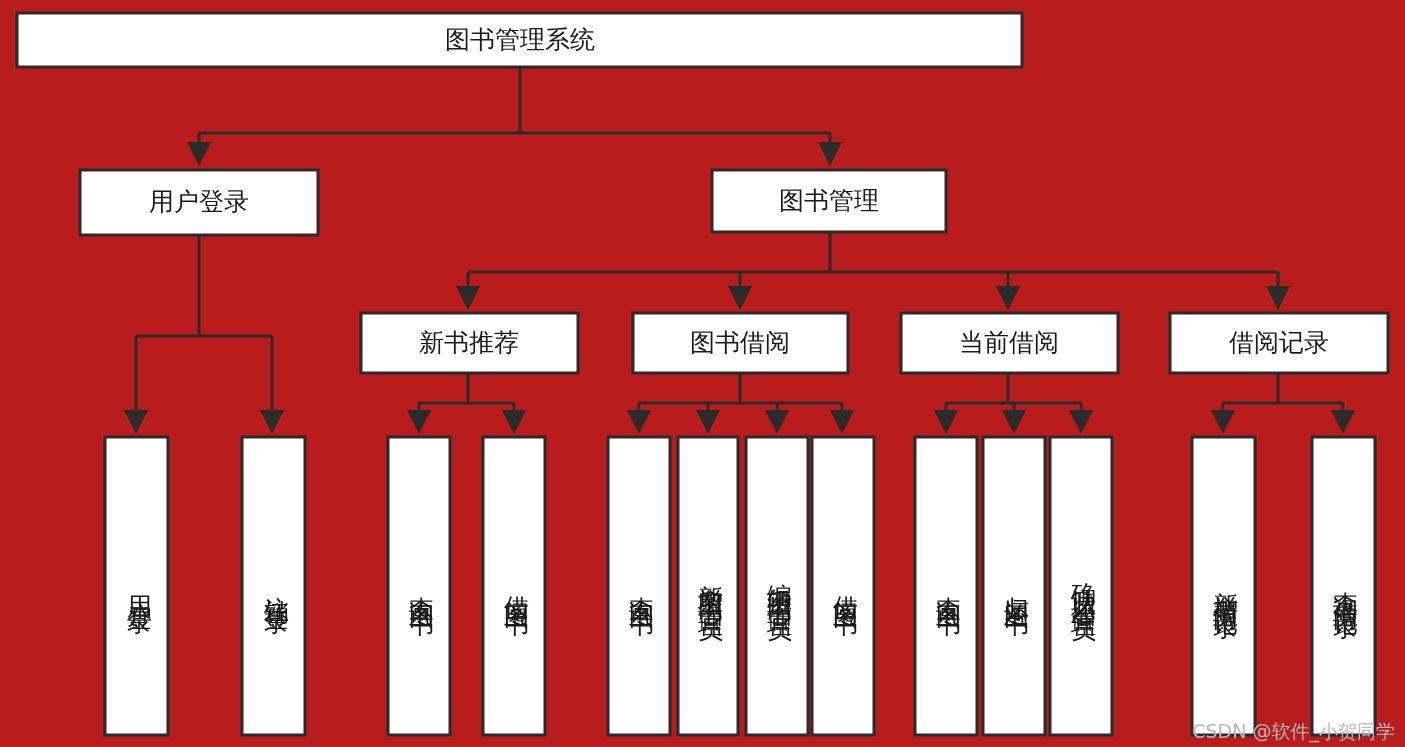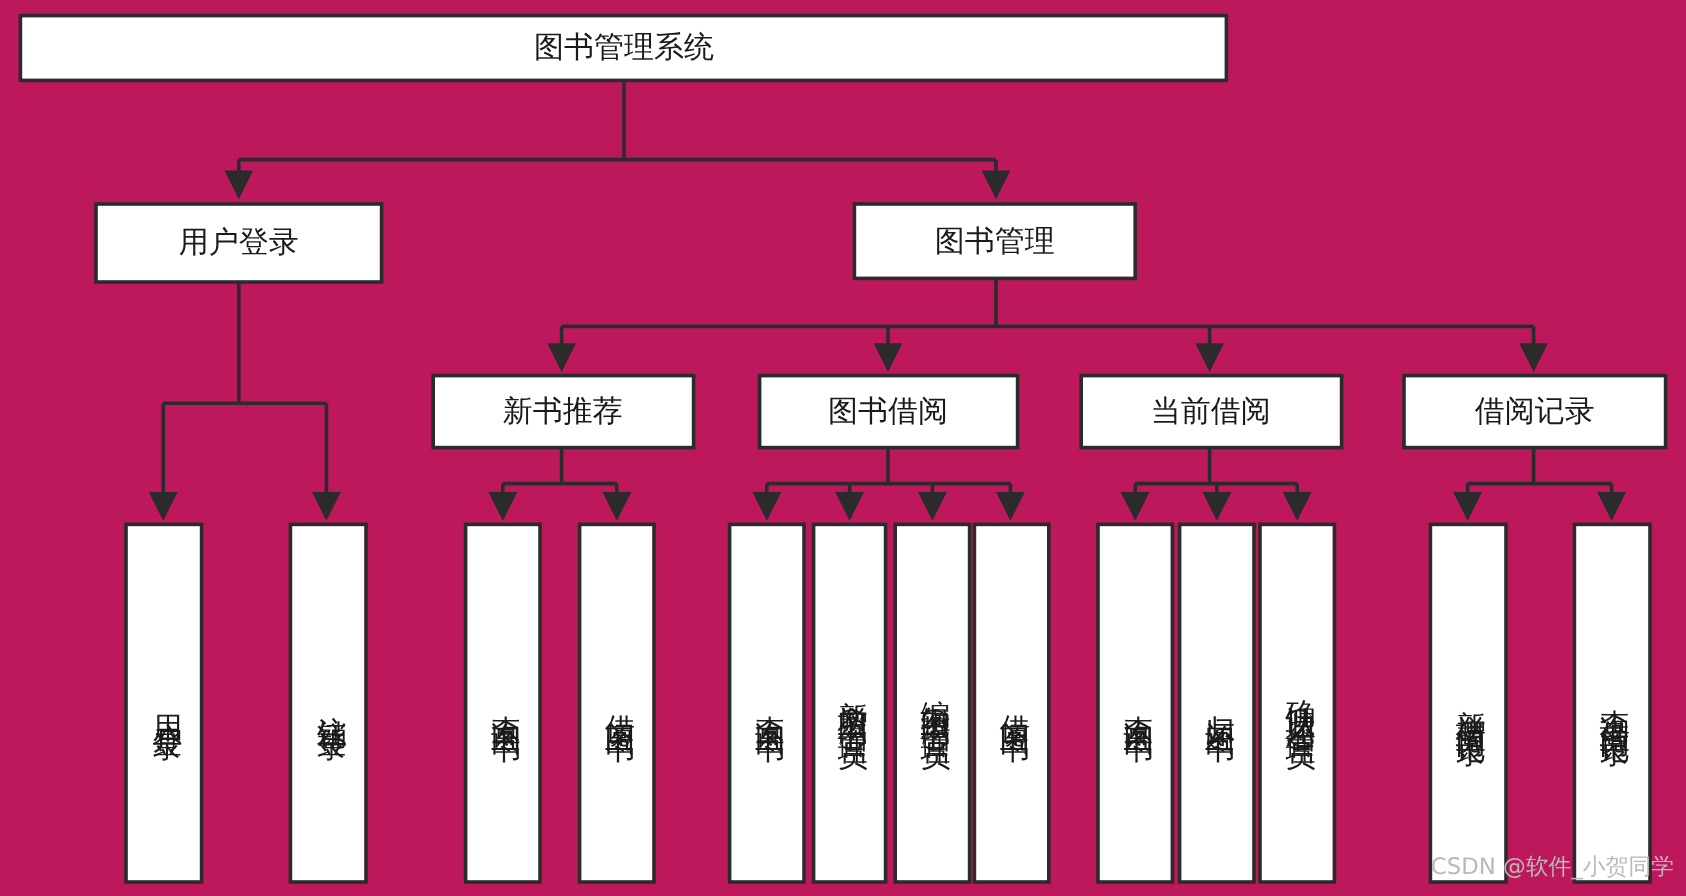--- a/index.html
+++ b/index.html
@@ -1,40 +1,40 @@
 <!DOCTYPE html>
 <html><head>
 <meta charset="utf-8">
 <style>
   html,body{margin:0;padding:0;background:#ffffff;}
   body{
     width:1405px;height:747px;
     font-family:"DejaVu Sans","Liberation Sans",sans-serif;
     overflow:hidden;
   }
-  #diagram-root{position:relative;width:1405px;height:747px;background:#be185d;}
+  #diagram-root{position:relative;width:1405px;height:747px;background:#b91c1c;}
   svg#diagram-svg{position:absolute;left:0;top:0;width:1405px;height:747px;display:block;}
   .node-rect{fill:#ffffff;stroke:#2b2b2b;stroke-width:3;}
   .conn{stroke:#2b2b2b;stroke-width:3;fill:none;stroke-linecap:butt;}
   .node-label{
     font-family:"DejaVu Sans","Liberation Sans",sans-serif;
     fill:#1a1a1a;
     dominant-baseline:middle;
   }
   .h-label{font-size:25px;text-anchor:middle;}
   .v-label{
     font-size:25px;
     text-anchor:middle;
     writing-mode:vertical-rl;
     glyph-orientation-vertical:0;
     letter-spacing:5px;
   }
   .watermark{
     position:absolute;
-    right:10px;bottom:12px;
+    right:10px;bottom:2px;
     font-family:"DejaVu Sans","Liberation Sans",sans-serif;
     font-size:19px;
     color:#b9b9b9;
     white-space:nowrap;
     user-select:none;
     pointer-events:none;
   }
 </style>
 </head>
 <body>

